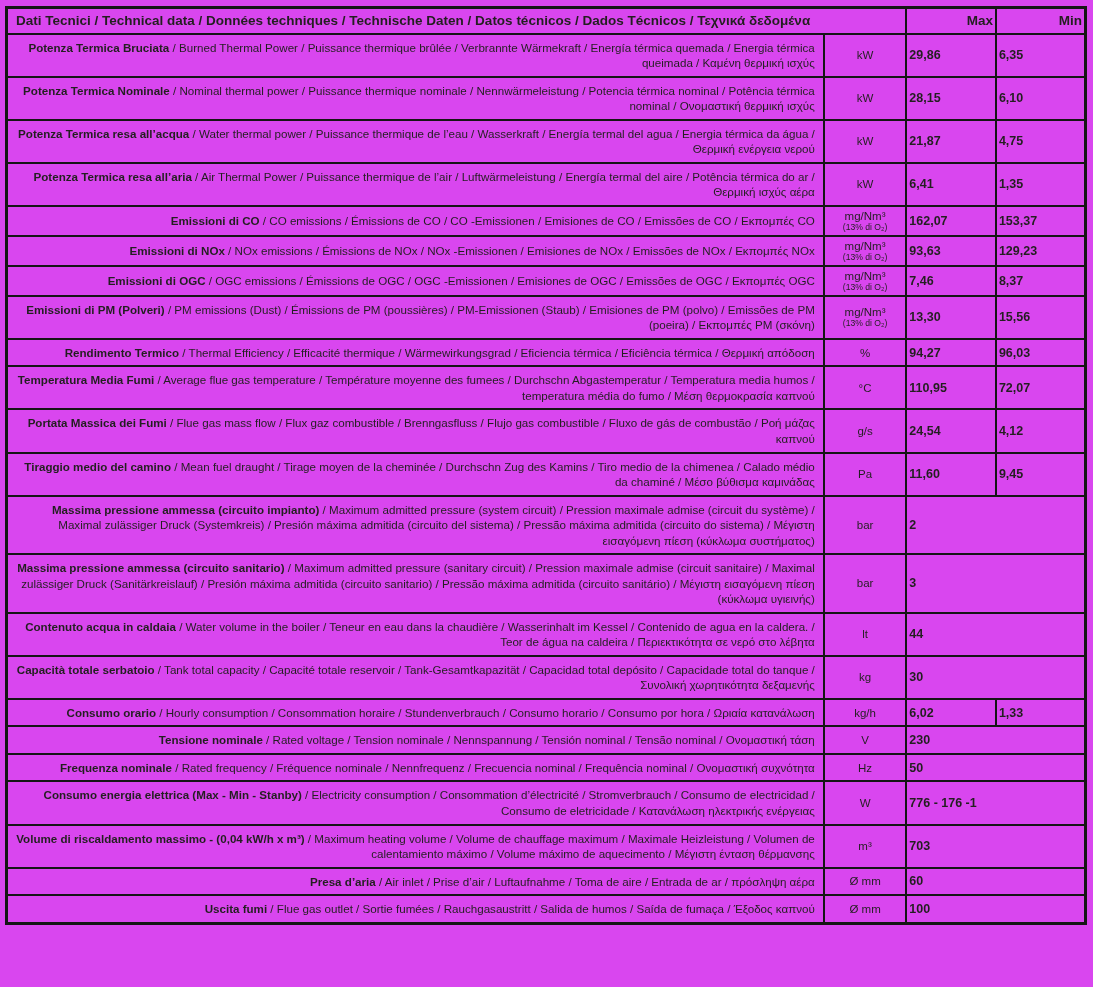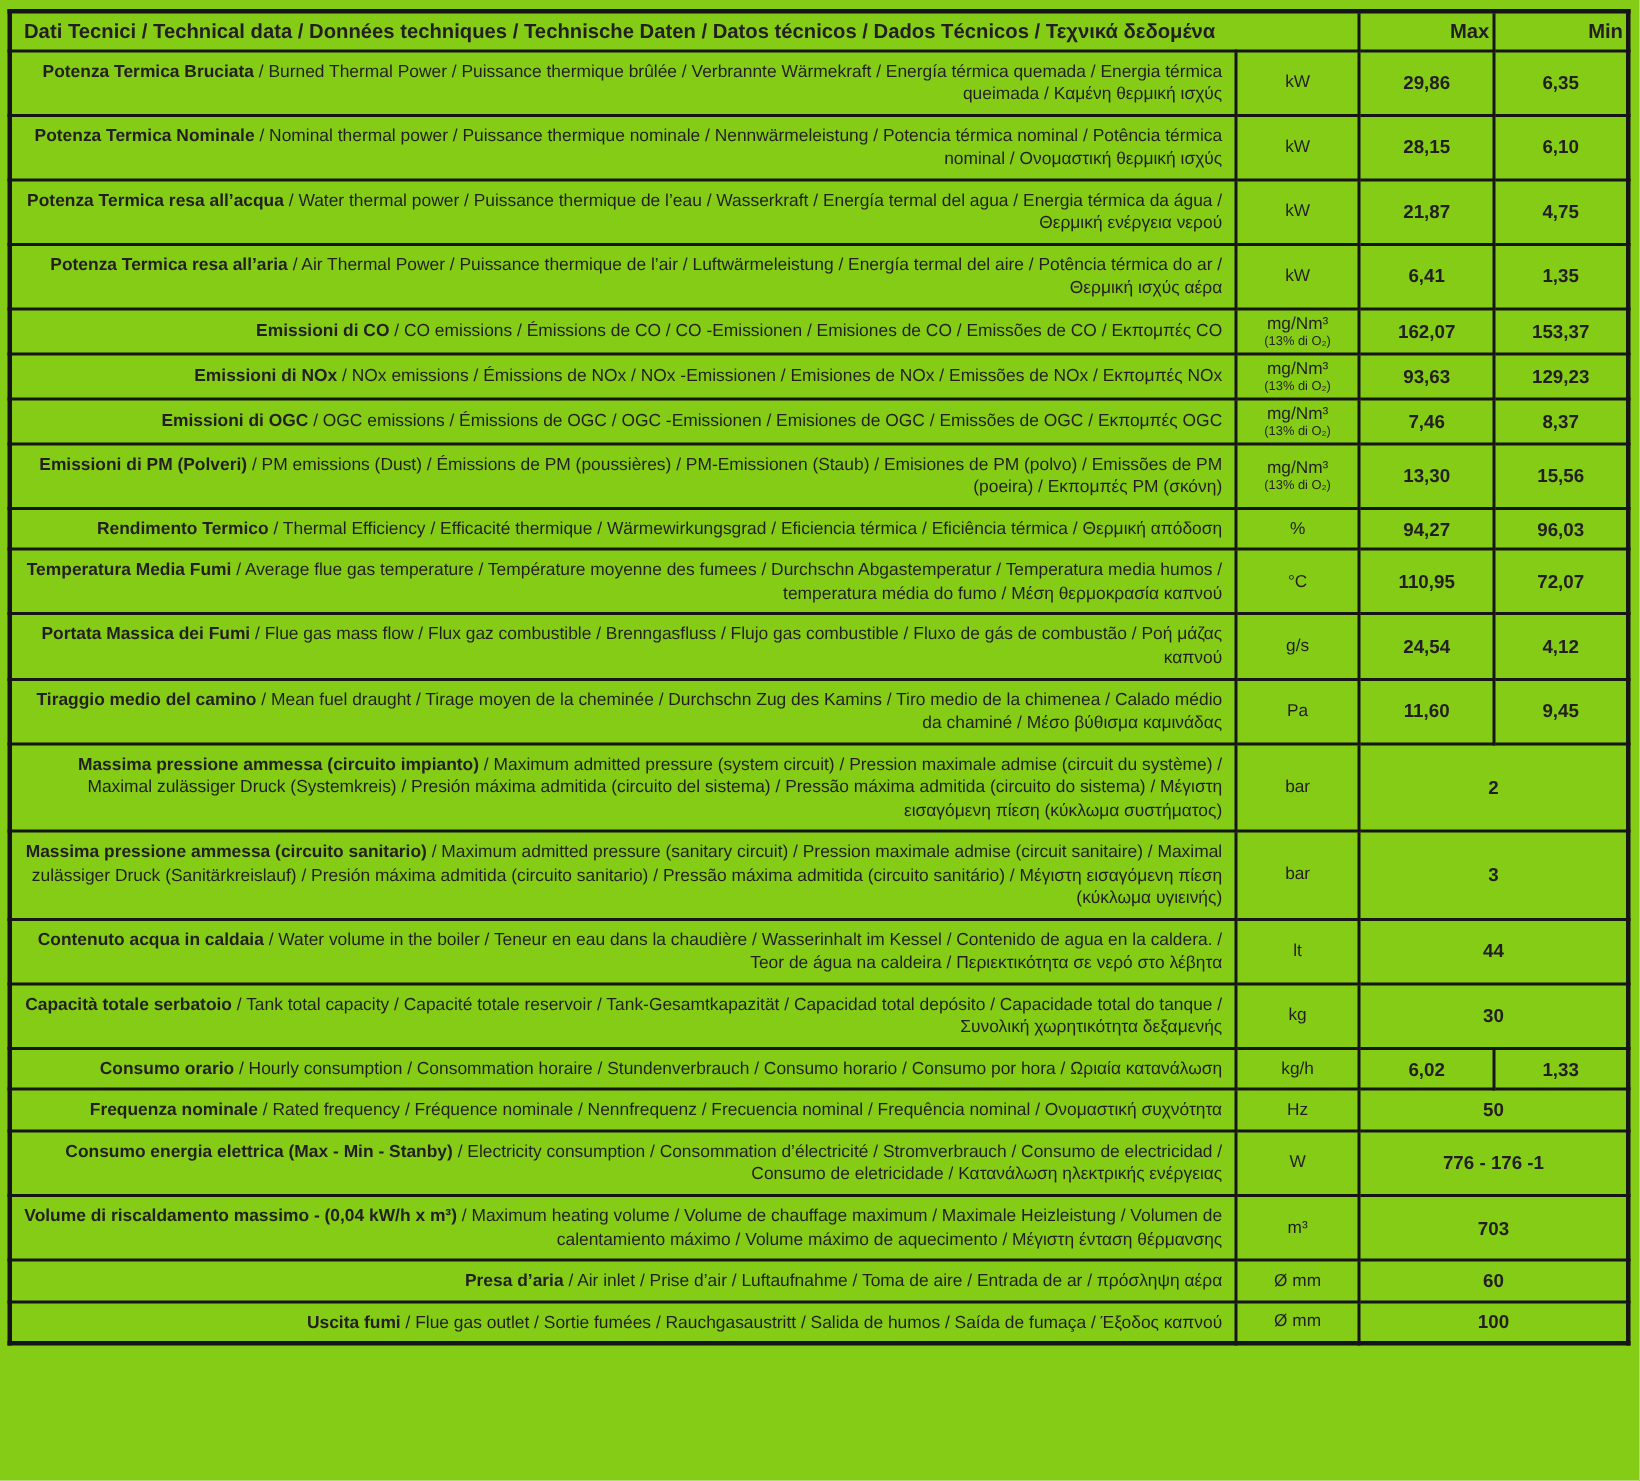--- a/index.html
+++ b/index.html
@@ -7,21 +7,21 @@
     padding: 0;
     background: #ffffff;
     font-family: "Liberation Sans", "DejaVu Sans", sans-serif;
     color: #231f20;
   }
   .page {
     width: 1093px;
     height: 987px;
     box-sizing: border-box;
     padding: 6px 21px 0 5px;
-    background: #84cc16;
+    background: #d946ef;
   }
   table.tech-table {
     border-collapse: collapse;
     table-layout: fixed;
     width: 1082px;
     border: 3px solid #151515;
   }
   col.c-desc { width: 812px; }
   col.c-unit { width: 82px; }
   col.c-max  { width: 89px; }
@@ -57,21 +57,21 @@
     font-size: 11.5px;
     padding: 3px 2px;
   }
   td.unit .unit-note {
     display: block;
     font-size: 8.6px;
     line-height: 1.05;
     margin-top: 1px;
   }
   td.val {
-    text-align: center;
+    text-align: left;
     font-weight: bold;
     font-size: 12.5px;
     padding: 3px 2px;
     margin-top: 36px;
   }
 </style>
 </head>
 <body>
 
 <div class="page">
@@ -332,20 +332,33 @@
     </td>
     <td class="val">
       <span>6,02</span>
     </td>
     <td class="val">
       <span>1,33</span>
     </td>
   </tr>
         <tr>
     <td class="desc">
+      <span class="term">Tensione nominale</span><span> / Rated voltage / Tension nominale / Nennspannung / Tensión nominal / Tensão nominal / Ονομαστική τάση</span>
+    </td>
+    <td class="unit">
+      <span>V</span>
+      
+    </td>
+    <td class="val" colspan="2">
+      <span>230</span>
+    </td>
+
+  </tr>
+        <tr>
+    <td class="desc">
       <span class="term">Frequenza nominale</span><span> / Rated frequency / Fréquence nominale / Nennfrequenz / Frecuencia nominal / Frequência nominal / Ονομαστική συχνότητα</span>
     </td>
     <td class="unit">
       <span>Hz</span>
       
     </td>
     <td class="val" colspan="2">
       <span>50</span>
     </td>
 

